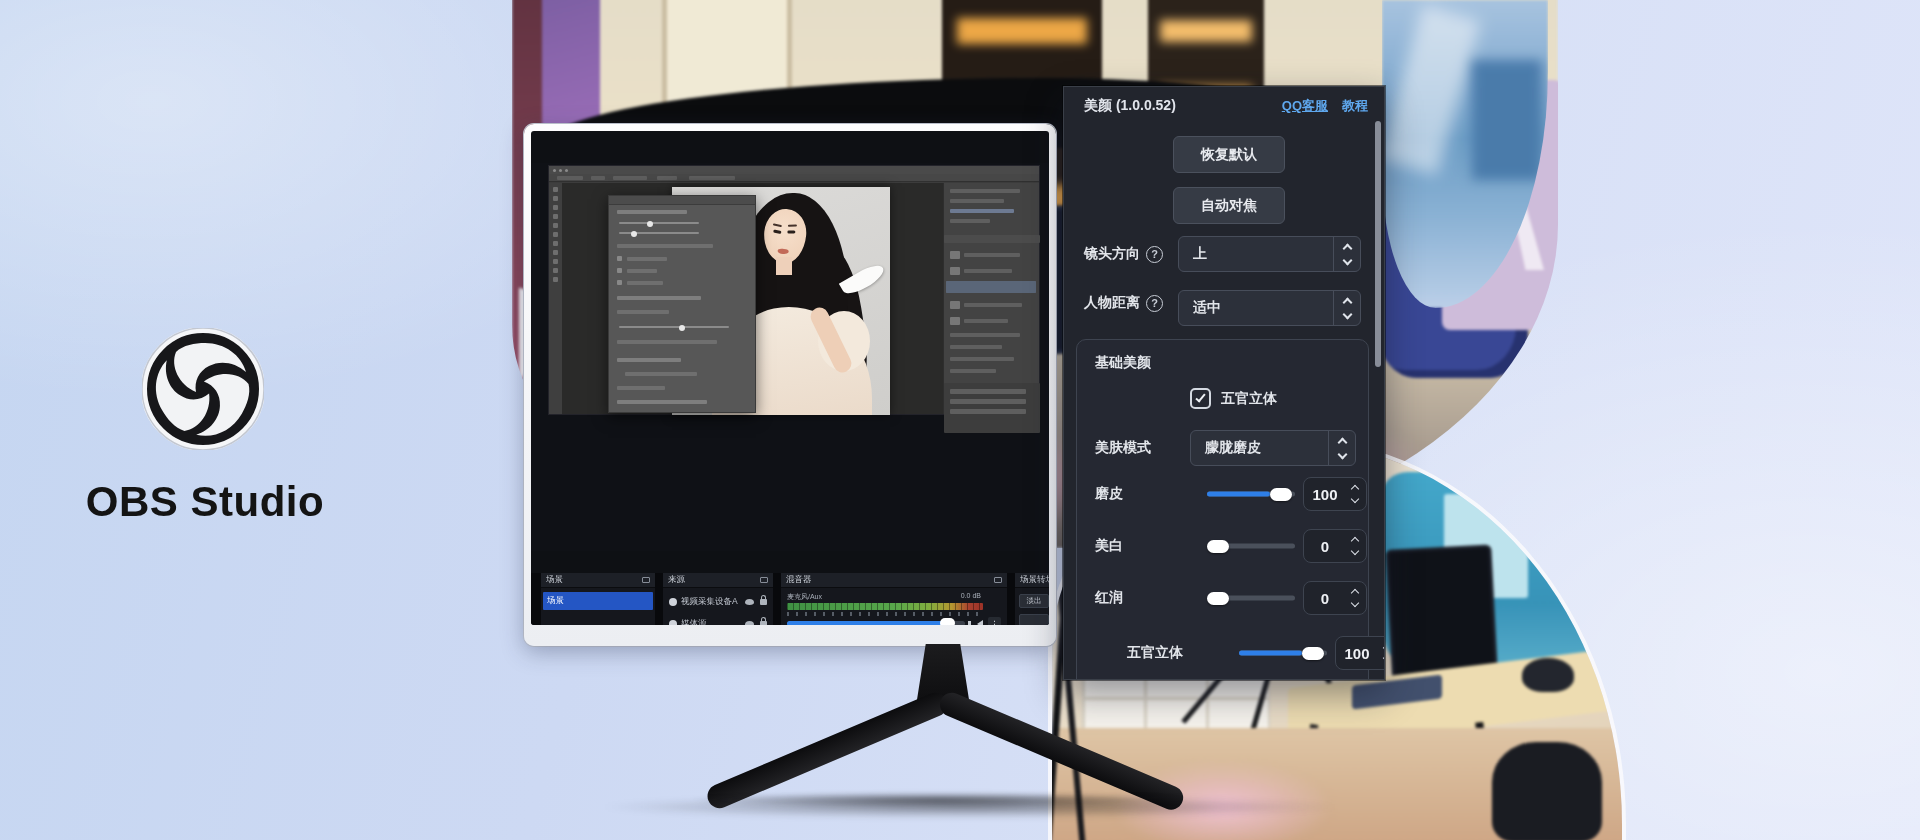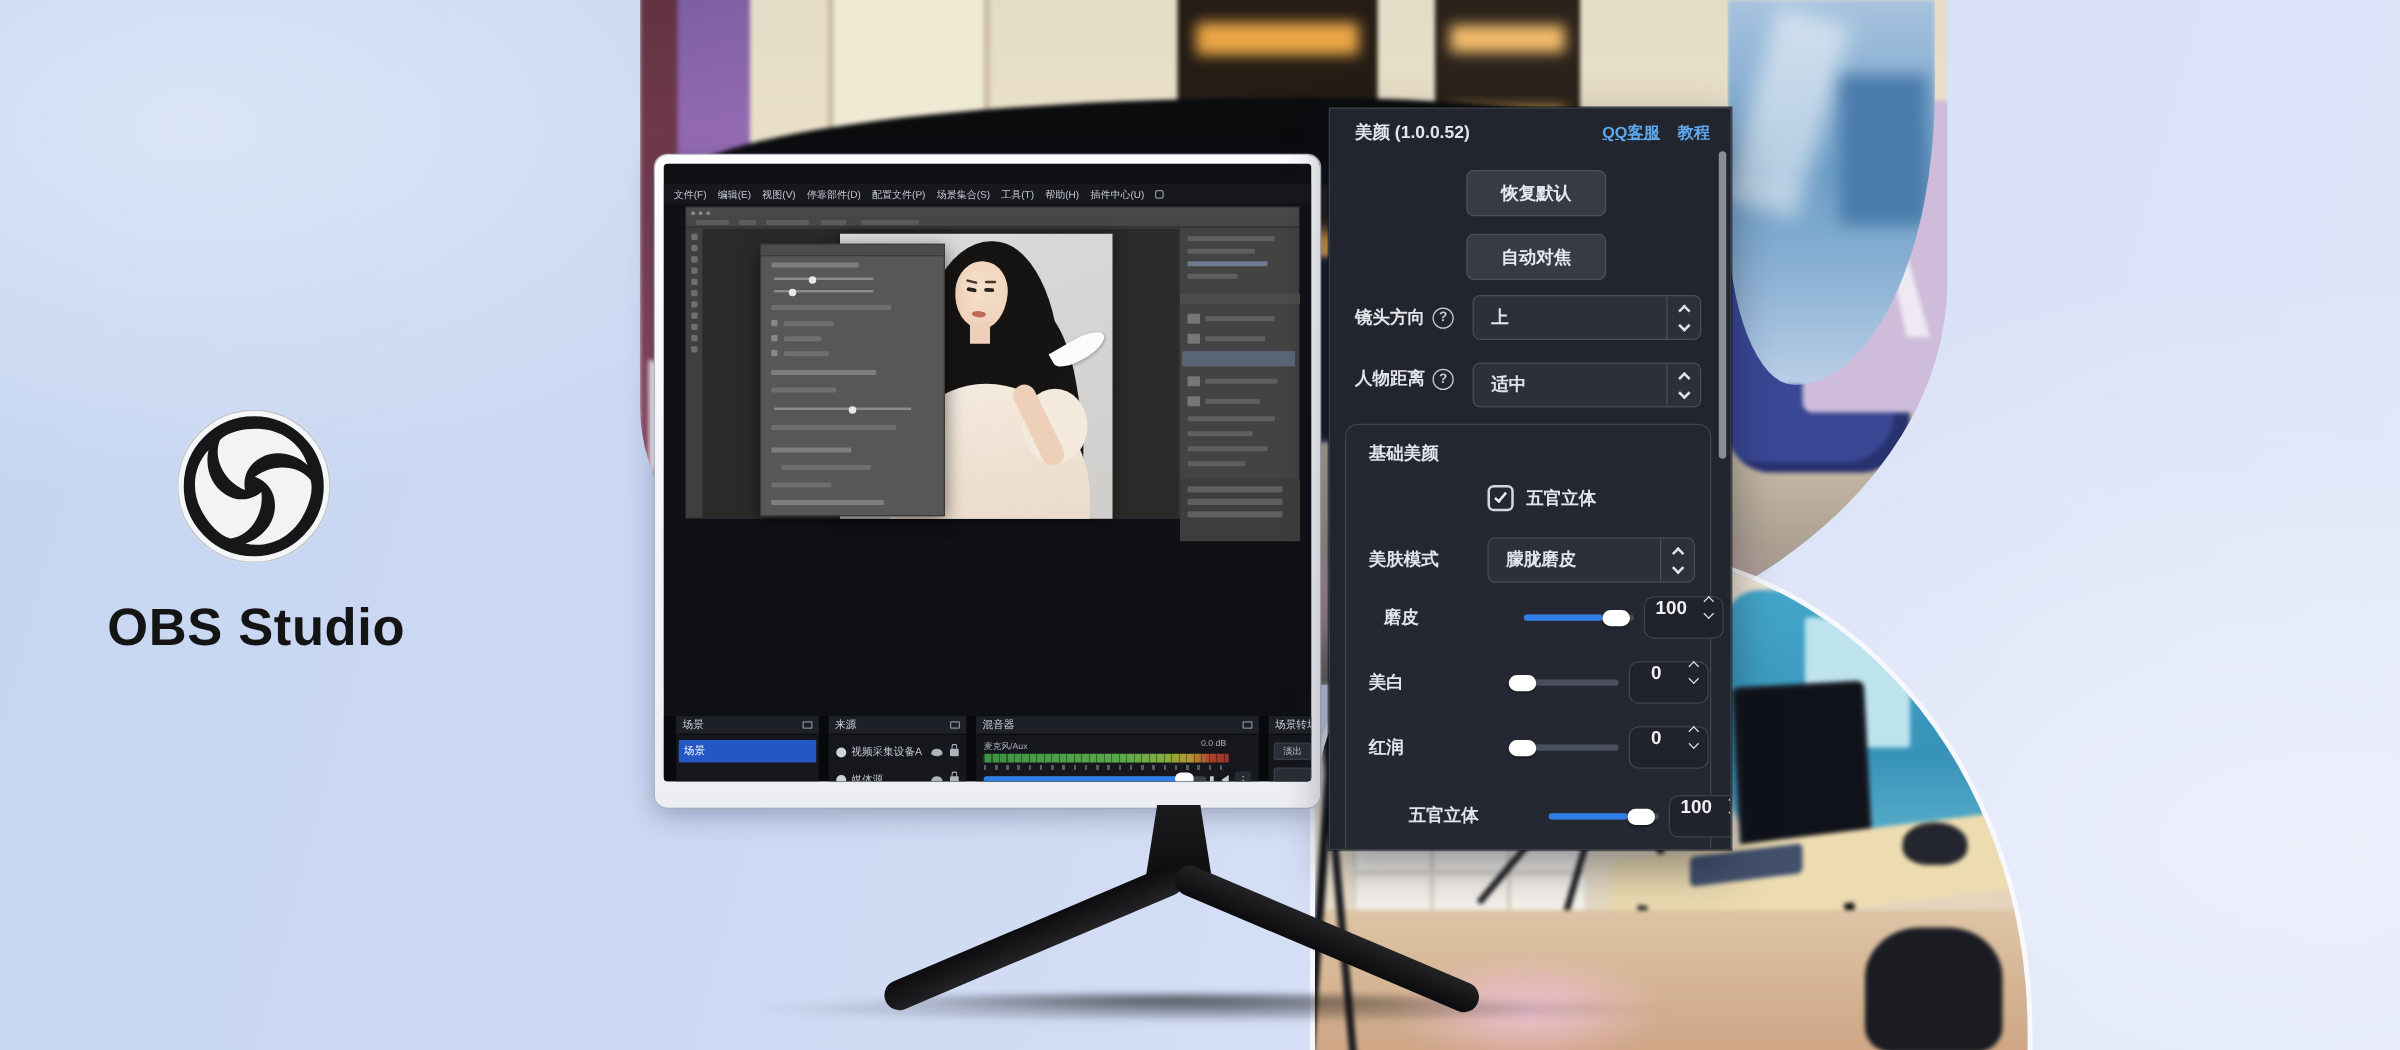--- a/index.html
+++ b/index.html
@@ -124,21 +124,21 @@
   .chv.up{transform:rotate(-135deg);margin-top:3px;}
   .chv.dn{transform:rotate(45deg);margin-bottom:3px;}
   .groupbox{position:absolute;left:12px;width:293px;top:252px;height:354px;border:1.5px solid #3e4450;border-radius:10px;background:#252832;}
   .gtitle{position:absolute;left:18px;top:14px;font-size:14px;font-weight:700;color:#e2e5ea;}
   .cbox{width:21px;height:21px;border:2px solid #d4d9e1;border-radius:5px;position:relative;flex:none;}
   .cbox i{position:absolute;left:6px;top:2px;width:5px;height:10px;border-right:2.4px solid #eef1f5;border-bottom:2.4px solid #eef1f5;transform:rotate(40deg);}
   .slrow{position:absolute;left:18px;right:14px;height:36px;display:flex;align-items:center;}
   .track{position:absolute;left:112px;width:88px;height:5px;background:#4a505b;border-radius:3px;top:50%;transform:translateY(-50%);}
   .fill{position:absolute;left:0;top:0;height:5px;background:#2e7fe8;border-radius:3px;}
   .thumb{position:absolute;top:50%;transform:translateY(-50%);width:22px;height:13px;background:#fff;border-radius:7px;box-shadow:0 1px 2px rgba(0,0,0,.5);}
-  .numbox{position:absolute;left:208px;width:64px;height:34px;background:#20232b;border:1px solid #3e4450;border-radius:8px;display:flex;top:50%;transform:translateY(-50%);}
+  .numbox{position:absolute;left:208px;width:64px;height:34px;background:#20232b;border:1px solid #3e4450;border-radius:8px;display:flex;align-items:center;top:50%;transform:translateY(-50%);}
   .numbox .nv{flex:1;text-align:center;font-size:15px;font-weight:700;color:#eef0f4;}
   .numbox .sp{width:20px;display:flex;flex-direction:column;align-items:center;gap:4px;padding-right:2px;}
   .chvN{width:6px;height:6px;border-right:1.8px solid #dfe3ea;border-bottom:1.8px solid #dfe3ea;}
   .chvN.up{transform:rotate(-135deg);}
   .chvN.dn{transform:rotate(45deg);}
   .bscroll{position:absolute;right:3px;top:34px;width:6px;height:246px;background:#9aa0ab;border-radius:3px;opacity:.85;}
 
   
   #logoWrap{left:142px;top:328px;width:122px;height:122px;}
   #brandText{left:40px;top:478px;width:330px;text-align:center;font-size:42px;font-weight:800;color:#141414;letter-spacing:.5px;}
@@ -215,32 +215,20 @@
   <div class="abs" id="monitor"></div>
   <div class="abs standNeck"></div>
   <div class="abs leg" id="legL"></div>
   <div class="abs leg" id="legR"></div>
   <div class="abs" id="shadow"></div>
   <div class="abs" id="shadow2"></div>
 
   <div class="abs" id="screen">
 
 
-    <div class="abs mbar">
-      <span>文件(F)</span>
-      <span>编辑(E)</span>
-      <span>视图(V)</span>
-      <span>停靠部件(D)</span>
-      <span>配置文件(P)</span>
-      <span>场景集合(S)</span>
-      <span>工具(T)</span>
-      <span>帮助(H)</span>
-      <span>插件中心(U)</span>
-      <i class="mico"></i>
-    </div>
 
     <div class="abs preview">
       <div class="abs editor">
         <div class="ed-top">
             <i></i>
             <i></i>
             <i></i>
           </div>
         <div class="ed-opt">
           <i style="left:8px;width:26px;"></i>
@@ -448,21 +436,21 @@
         <span class="blabel">美肤模式</span>
       </div>
       <div class="bselect" style="left:113px;top:90px;width:166px;">
         <span class="val">朦胧磨皮</span>
         <span class="chvbox">
             <i class="chv up"></i>
             <i class="chv dn"></i>
           </span>
       </div>
 
-      <div class="slrow" style="top:136px;margin-left:12px;">
+      <div class="slrow" style="top:136px;">
         <span class="blabel">磨皮</span>
         <div class="track">
           <div class="fill" style="width: 72%;"></div>
           <div class="thumb" style="left: 72%;"></div>
         </div>
         <div class="numbox">
           <span class="nv">100</span>
           <span class="sp">
               <i class="chvN up"></i>
               <i class="chvN dn"></i>

